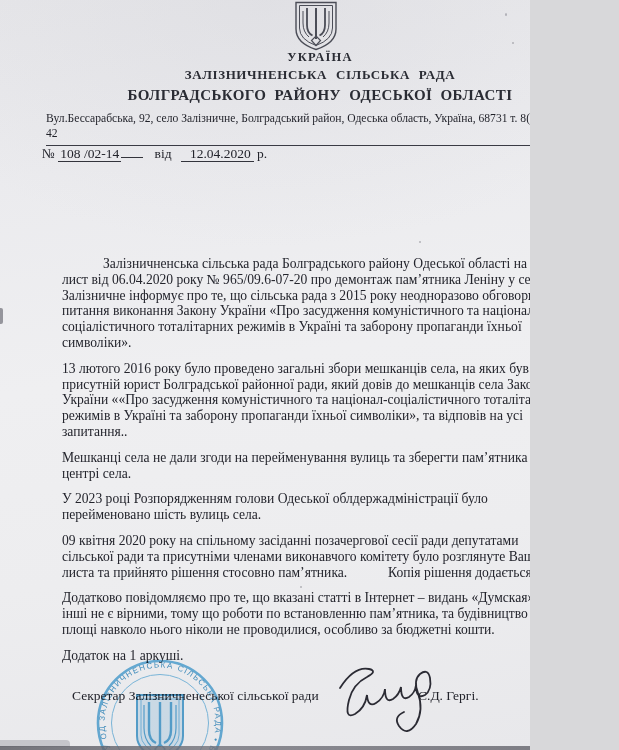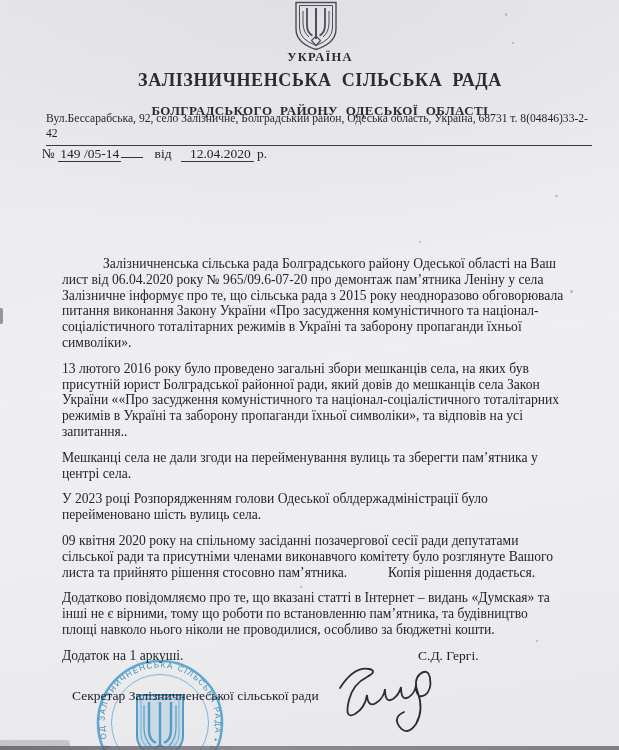--- a/index.html
+++ b/index.html
@@ -1,40 +1,40 @@
 <!DOCTYPE html>
 <html lang="uk"><head>
 <meta charset="utf-8">
 <style>
   html,body{margin:0;padding:0;background:#d8d8da;}
   .page{
     position:relative;
-    width:619px;height:750px;
+    width:530px;height:750px;
     overflow:hidden;
     font-family:"Liberation Serif","DejaVu Serif",serif;
     background:
       radial-gradient(140% 60% at 50% 0%, rgba(210,210,216,.35), rgba(255,255,255,0) 55%),
       linear-gradient(172deg,#e7e7ea 0%,#ebebee 22%,#efeff1 48%,#ededef 72%,#e8e8eb 100%);
     color:#23242c;
     text-decoration:underline;
   }
   
   .edge-bottom{position:absolute;left:0;right:0;bottom:0;height:4px;
     background:linear-gradient(90deg,#55555d,#73737b 40%,#64646c);opacity:.8;}
   .corner-smudge{position:absolute;left:0;bottom:3px;width:70px;height:7px;
     background:#9a9aa2;opacity:.45;border-radius:0 4px 0 0;}
   .notch-left{position:absolute;left:0;top:308px;width:3px;height:16px;background:#6f6f78;opacity:.7;border-radius:0 2px 2px 0;}
   .speck{position:absolute;background:#83838c;border-radius:50%;opacity:.55;}
   
   .emblem{position:absolute;left:293px;top:1px;}
   .head-text{position:absolute;left:21px;top:50px;width:598px;text-align:center;
     color:#2a2c34;font-weight:bold;}
   .h-country{font-size:12.5px;letter-spacing:1.2px;line-height:15px;}
-  .h-council{font-size:18px;letter-spacing:.6px;word-spacing:5px;line-height:15px;margin-top:8px;}
-  .h-district{font-size:13px;letter-spacing:.4px;word-spacing:4px;line-height:15px;margin-top:15px;}
+  .h-council{font-size:13px;letter-spacing:.6px;word-spacing:5px;line-height:15px;margin-top:2px;}
+  .h-district{font-size:15px;letter-spacing:.4px;word-spacing:4px;line-height:15px;margin-top:6px;}
   .address-line{position:absolute;left:46px;top:111px;width:546px;
     font-size:11.6px;line-height:15px;color:#1f2028;
     border-bottom:1.6px solid #3a3b44;padding-bottom:4px;}
   
   .ref-line{position:absolute;left:42px;top:146px;font-size:13.5px;color:#23242c;white-space:nowrap;}
   .ref-line .u{border-bottom:1.3px solid #33343c;padding:0 2px;}
   .ref-line .u-ext{display:inline-block;width:22px;border-bottom:1.3px solid #33343c;}
   .ref-line .lbl{margin:0 6px 8px 8px;}
   .ref-line .date{padding-left:9px;padding-right:3px;}
   
@@ -44,21 +44,21 @@
   .p1{text-indent:41px;}
   .p2{margin-top:1px !important;}
   .p4{margin-top:4px !important;}
   .p5{margin-top:6px !important;}
   .p7{margin-top:5px !important;}
   .p8{margin-top:7px !important;}
   .p9{margin-top:2px !important;}
   
   .sig-title{position:absolute;left:72px;top:688px;font-size:13.5px;color:#22232b;}
   .signature-svg{position:absolute;left:334px;top:662px;}
-  .sig-name{position:absolute;left:418px;top:648px;font-size:13.5px;color:#22232b;}
+  .sig-name{position:absolute;left:418px;top:688px;font-size:13.5px;color:#22232b;}
   
   .seal{position:absolute;left:85px;top:648px;mix-blend-mode:multiply;opacity:.92;}
   .seal text{font-family:"Liberation Sans","DejaVu Sans",sans-serif;}
 </style>
 </head>
 <body>
 
 <div class="page">
 
   <svg class="emblem" width="46" height="50" viewBox="0 0 46 50">
@@ -77,21 +77,21 @@
   <div class="head-text">
     <div class="h-country">УКРАЇНА</div>
     <div class="h-council">ЗАЛІЗНИЧНЕНСЬКА СІЛЬСЬКА РАДА</div>
     <div class="h-district">БОЛГРАДСЬКОГО РАЙОНУ ОДЕСЬКОЇ ОБЛАСТІ</div>
   </div>
 
   <div class="address-line">Вул.Бессарабська, 92, село Залізничне, Болградський район, Одеська область, Україна, 68731 т. 8(04846)33-2-42</div>
 
   <div class="ref-line">
     <span>№</span>
-    <span class="u">149 /05-14</span><span class="u-ext"></span>
+    <span class="u">108 /02-14</span><span class="u-ext"></span>
     <span class="lbl">від</span>
     <span class="u date">12.04.2020</span>
     <span>р.</span>
   </div>
 
   <div class="body-text">
     <p class="p1">Залізничненська сільська рада Болградського району Одеської області на Ваш лист від 06.04.2020 року № 965/09.6-07-20 про демонтаж пам’ятника Леніну у села Залізничне інформує про те, що сільська рада з 2015 року неодноразово обговорювала питання виконання Закону України «Про засудження комуністичного та націонал-соціалістичного тоталітарних режимів в Україні та заборону пропаганди їхньої символіки».</p>
     <p class="p3">13 лютого 2016 року було проведено загальні збори мешканців села, на яких був присутній юрист Болградської районної ради, який довів до мешканців села Закон України ««Про засудження комуністичного та націонал-соціалістичного тоталітарних режимів в Україні та заборону пропаганди їхньої символіки», та відповів на усі запитання..</p>
     <p class="p4">Мешканці села не дали згоди на перейменування вулиць та зберегти пам’ятника у центрі села.</p>
     <p class="p5">У 2023 році Розпорядженням голови Одеської облдержадміністрації було перейменовано шість вулиць села.</p>

